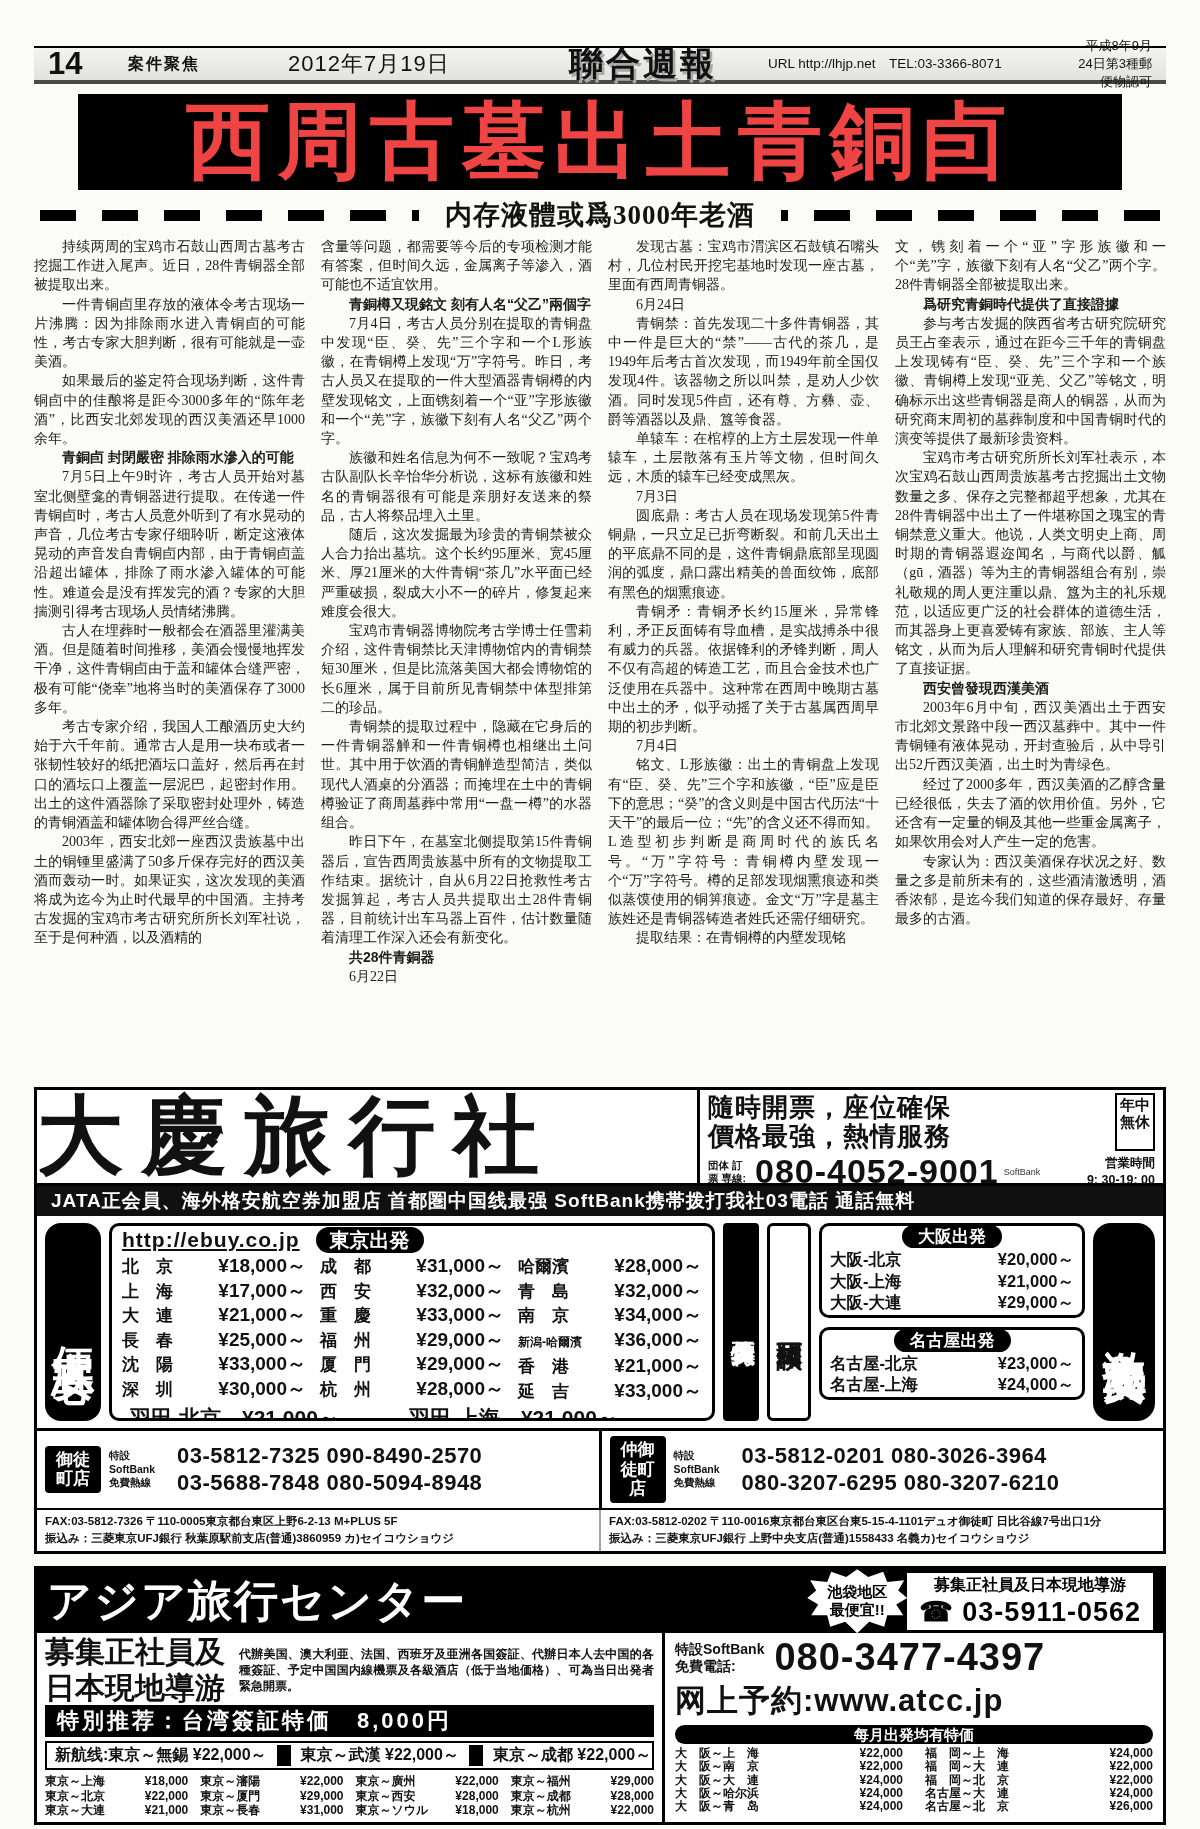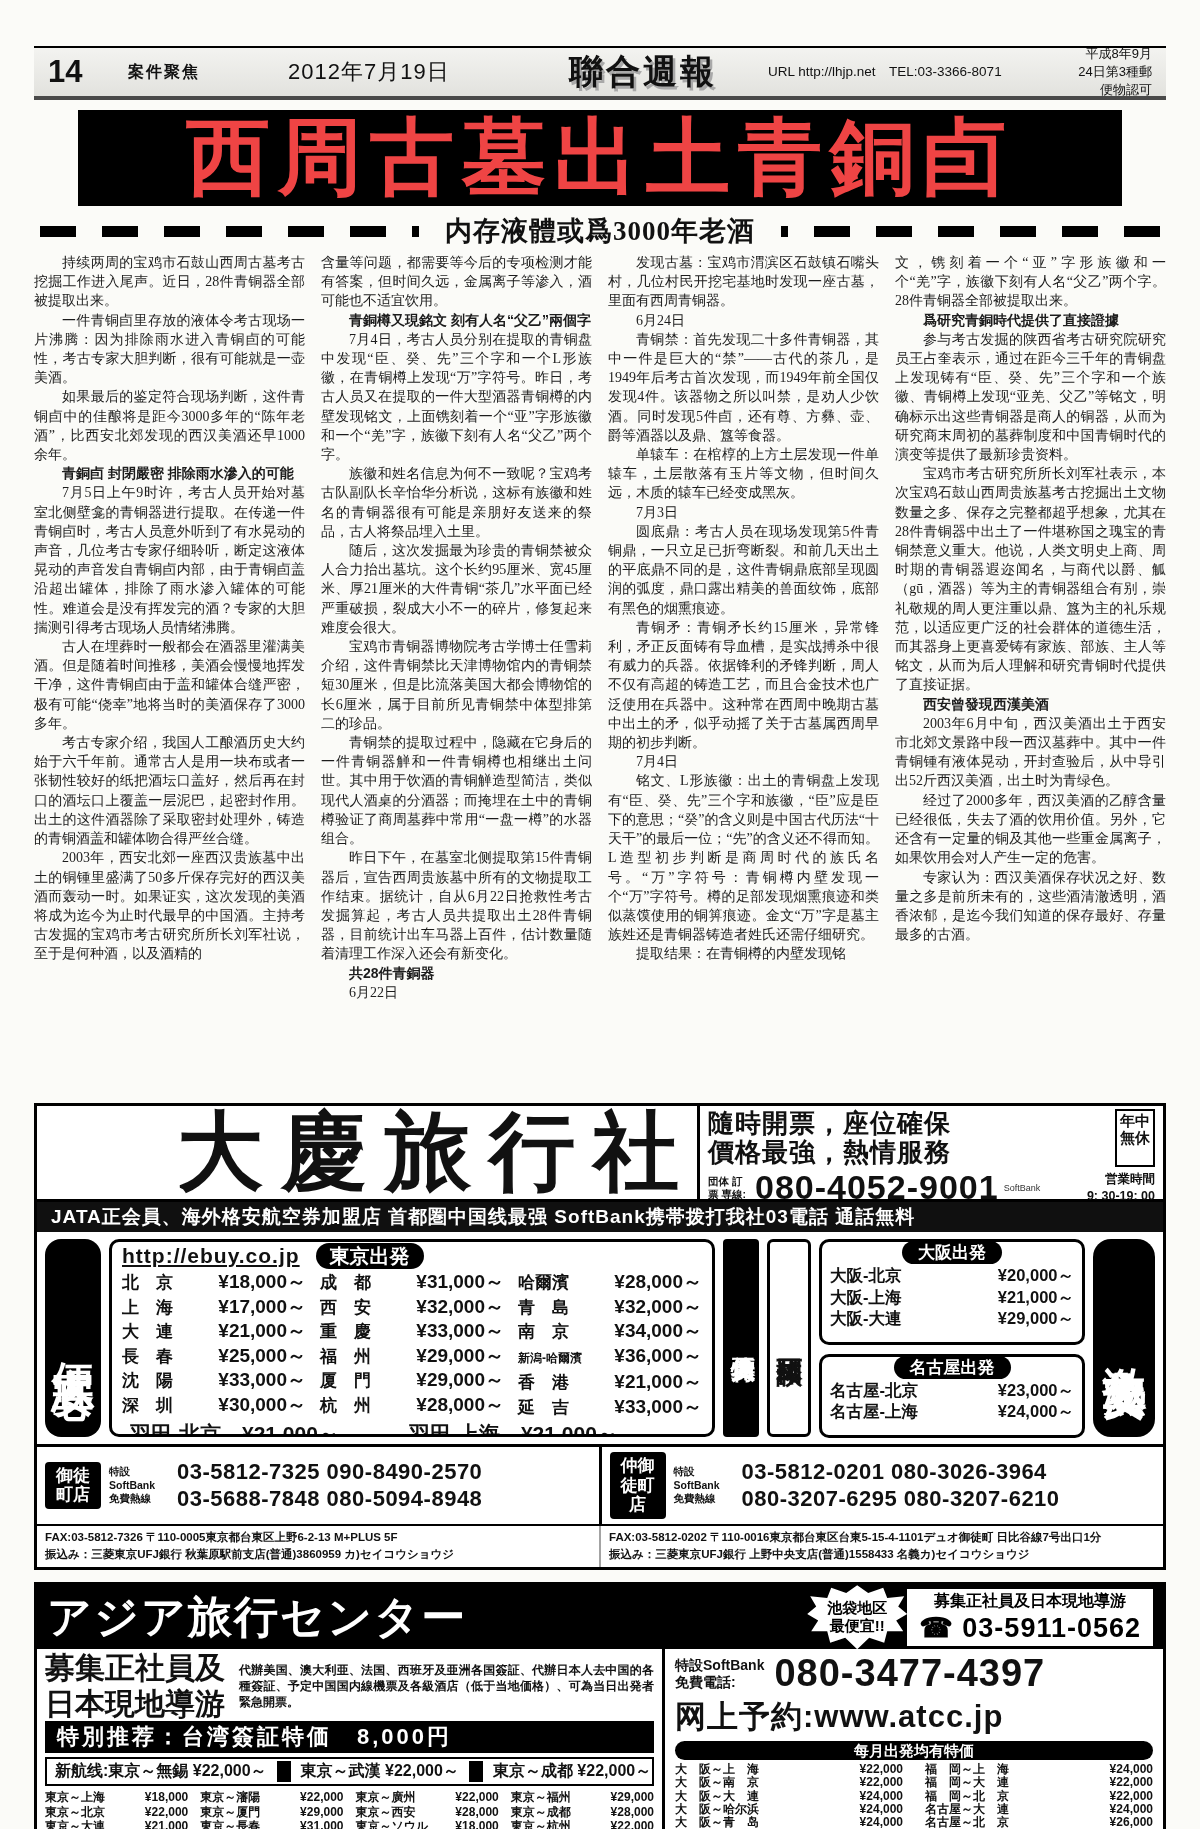--- a/index.html
+++ b/index.html
@@ -1,21 +1,21 @@
 <!DOCTYPE html>
 <html><head>
 <meta charset="utf-8">
 <style>
 *{margin:0;padding:0;box-sizing:border-box;}
 html,body{background:#d8d8d4;}
 body{width:1200px;font-family:"Liberation Sans",sans-serif;color:#111;}
 .page{position:relative;width:1200px;height:1829px;background:#fbfbf8;padding:0 34px;overflow:hidden;}
 
 
-.topbar{margin-top:46px;height:54px;border-top:2px solid #000;border-bottom:4px solid #4a4a4a;background:linear-gradient(#f3f3f0,#e2e2de);display:flex;align-items:center;padding:0 14px;gap:10px;}
+.topbar{margin-top:46px;height:38px;border-top:2px solid #000;border-bottom:4px solid #4a4a4a;background:linear-gradient(#f3f3f0,#e2e2de);display:flex;align-items:center;padding:0 14px;gap:10px;}
 .pagenum{font-size:31px;font-weight:900;width:70px;}
 .section-name{font-size:16px;font-weight:bold;letter-spacing:2px;width:150px;}
 .issue-date{font-size:22px;width:230px;letter-spacing:1px;}
 .paper-logo{font-size:34px;font-weight:900;letter-spacing:3px;color:#111;text-shadow:2.5px 2.5px 0 #a9a9a9;width:230px;text-align:center;}
 .url-tel{font-size:13.5px;width:300px;}
 .approval{font-size:13px;flex:1;text-align:right;}
 
 
 .headline{margin:10px 44px 0;background:#000;color:#ef4444;height:96px;display:flex;align-items:center;justify-content:center;font-weight:900;font-size:84px;letter-spacing:8px;white-space:nowrap;overflow:hidden;}
 .subhead-row{display:flex;align-items:center;gap:26px;margin:7px 6px 4px;}
@@ -26,21 +26,21 @@
 
 .article{display:flex;gap:16px;height:838px;overflow:hidden;margin-top:4px;}
 .acol{flex:1;overflow:hidden;}
 .acol p{font-family:"Liberation Serif",serif;font-size:14px;line-height:19.2px;text-align:justify;text-indent:2em;color:#1c1c1c;}
 .acol p.hd{font-weight:900;font-family:"Liberation Sans",sans-serif;}
 .acol p.flush{text-indent:0;}
 
 
 .ad1{margin-top:12px;border:3px solid #000;background:#fff;}
 .ad1-top{display:flex;border-bottom:3px solid #000;height:96px;}
-.ad1-title{flex:1;font-size:86px;font-weight:900;text-align:right;line-height:92px;letter-spacing:18px;font-family:"Liberation Serif",serif;white-space:nowrap;overflow:hidden;}
+.ad1-title{flex:1;font-size:86px;font-weight:900;text-align:left;line-height:92px;letter-spacing:18px;font-family:"Liberation Serif",serif;white-space:nowrap;overflow:hidden;}
 .ad1-right{width:466px;border-left:3px solid #000;padding:3px 8px 2px;}
 .slogans{display:flex;gap:6px;}
 .slogan-text{flex:1;font-size:26px;font-weight:900;line-height:1.12;letter-spacing:1px;}
 .nenchu{width:40px;border:2px solid #000;font-size:15px;font-weight:900;text-align:center;line-height:1.15;padding:1px 0;}
 .ad1-phone-row{display:flex;align-items:center;gap:5px;margin-top:1px;}
 .phone-label{font-size:10.5px;font-weight:bold;width:42px;line-height:1.25;}
 .phone-number{font-size:34px;font-weight:900;letter-spacing:1px;white-space:nowrap;}
 .phone-note{font-size:9px;color:#333;}
 .hours{font-size:12.5px;font-weight:900;text-align:right;line-height:1.3;flex:1;white-space:nowrap;}
 .jata-band{background:#101010;color:#fff;font-weight:900;font-size:19px;padding:2px 14px;letter-spacing:1px;white-space:nowrap;overflow:hidden;}
@@ -55,21 +55,21 @@
 .tokyo-grid{display:flex;gap:14px;}
 .fgroup{flex:1;}
 .frow{display:flex;justify-content:space-between;align-items:baseline;line-height:23.5px;white-space:nowrap;}
 .fdest{font-size:17px;font-weight:900;}
 .frow.small .fdest{font-size:12px;}
 .fprice{font-size:19px;font-weight:900;}
 .haneda-row{display:flex;gap:70px;font-size:21px;font-weight:900;margin-top:1px;padding-left:8px;white-space:nowrap;}
 .summer{background:#000;color:#fff;width:36px;font-size:24px;border-radius:4px;padding:3px 0;}
 .group-pill{border:3px solid #000;width:44px;font-size:26px;border-radius:6px;background:#fff;padding:2px 0;}
 .right-panel{width:266px;display:flex;flex-direction:column;gap:9px;}
-.dest-box{border:3px solid #000;border-radius:10px;padding:0 8px 12px;}
+.dest-box{border:3px solid #000;border-radius:10px;padding:0 8px 1px;}
 .dest-head{display:block;margin:-1px auto 1px;width:max-content;background:#000;color:#fff;border-radius:13px;font-size:17px;font-weight:900;padding:0 16px;line-height:23px;}
 .drow{display:flex;justify-content:space-between;font-weight:900;font-size:16.5px;line-height:21.5px;white-space:nowrap;}
 .gekiyasu{background:#000;color:#fff;border-radius:18px;width:62px;font-size:44px;padding:4px 0;letter-spacing:3px;}
 .phone-strip{border-top:3px solid #000;display:flex;}
 .store-block{flex:1;display:flex;align-items:center;gap:8px;padding:5px 8px;overflow:hidden;}
 .store-block.second{border-left:3px solid #000;}
 .store-pill{background:#000;color:#fff;font-size:17px;font-weight:900;padding:4px 7px;border-radius:4px;width:56px;text-align:center;line-height:1.15;}
 .sb-label{font-size:10.5px;font-weight:bold;line-height:1.3;width:60px;}
 .store-phones{font-size:22px;font-weight:900;line-height:1.25;letter-spacing:0.5px;white-space:nowrap;}
 .fax-strip{display:flex;border-top:2px solid #000;}

